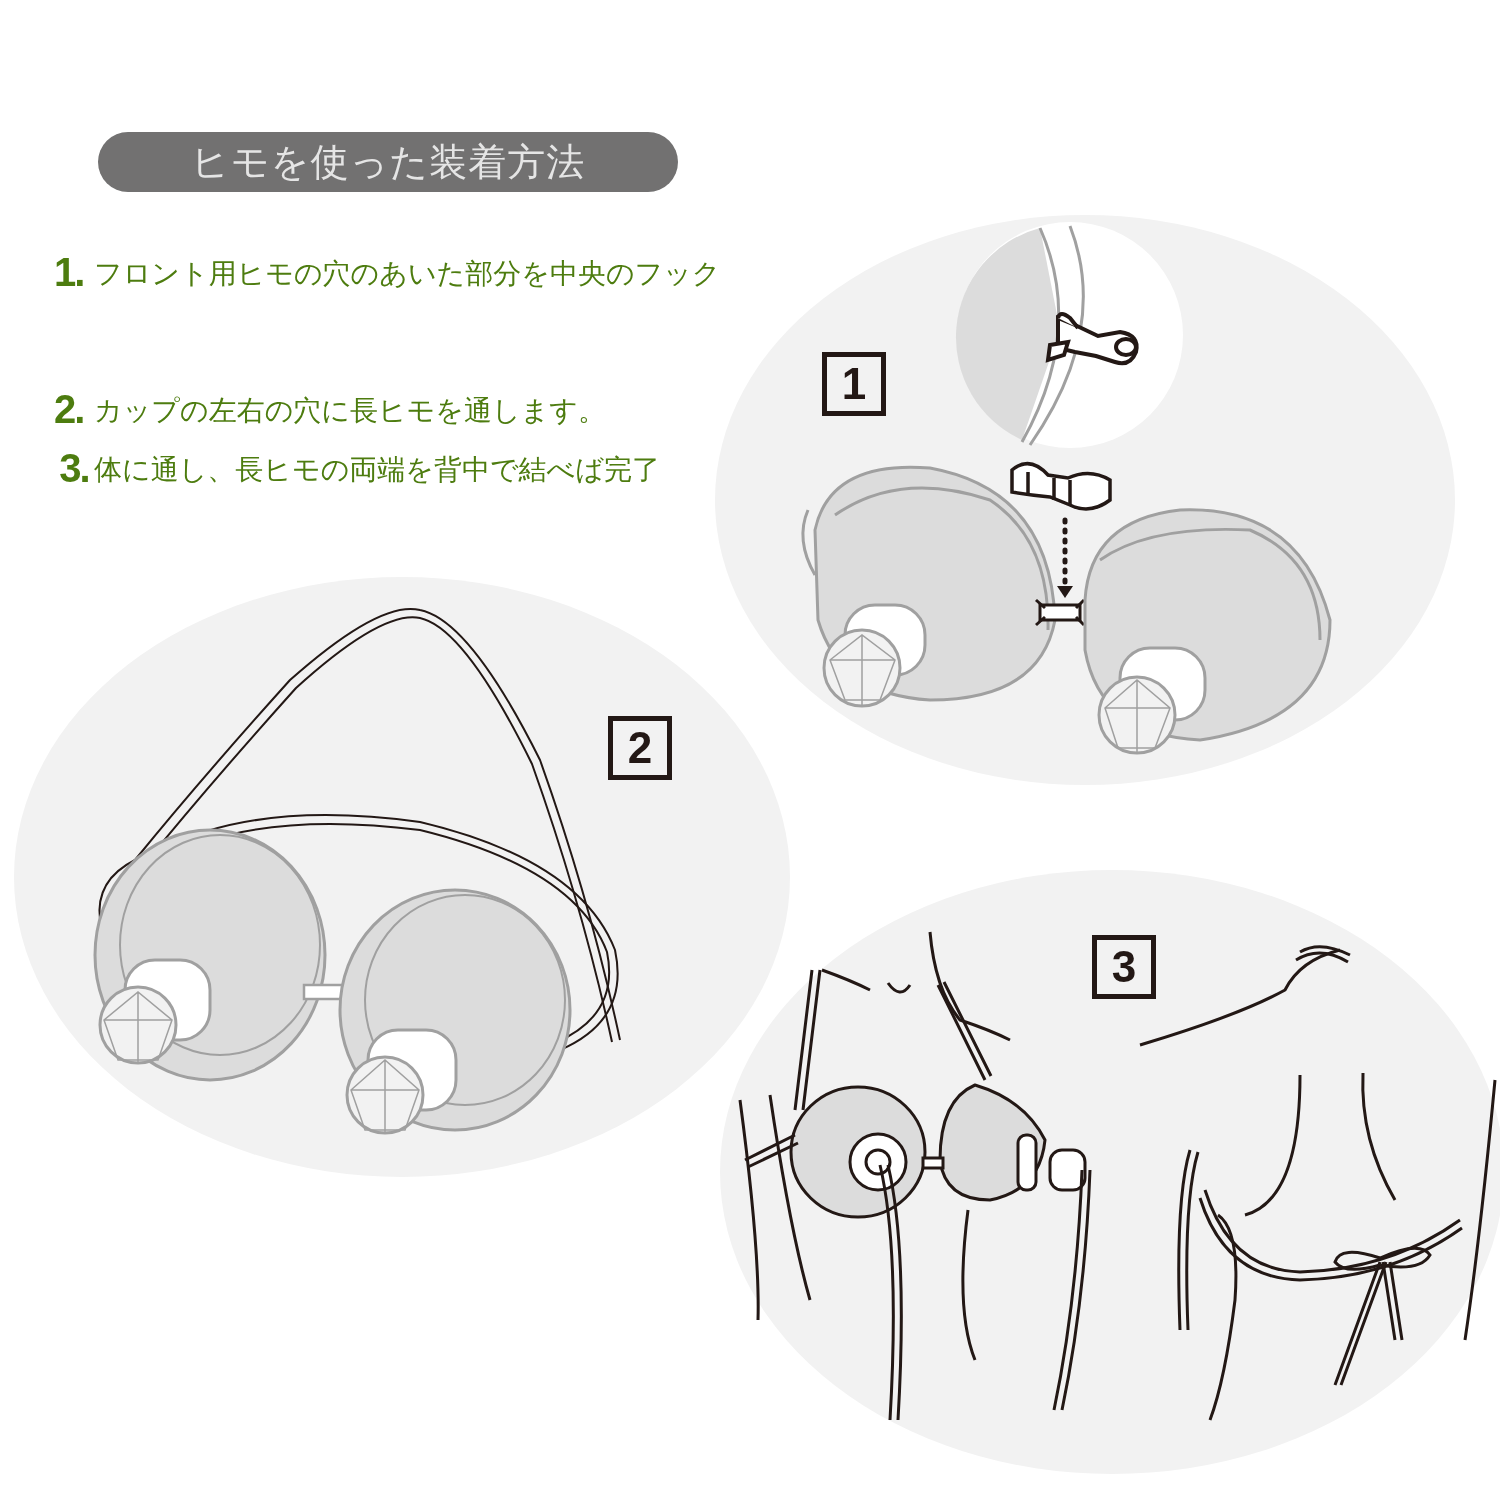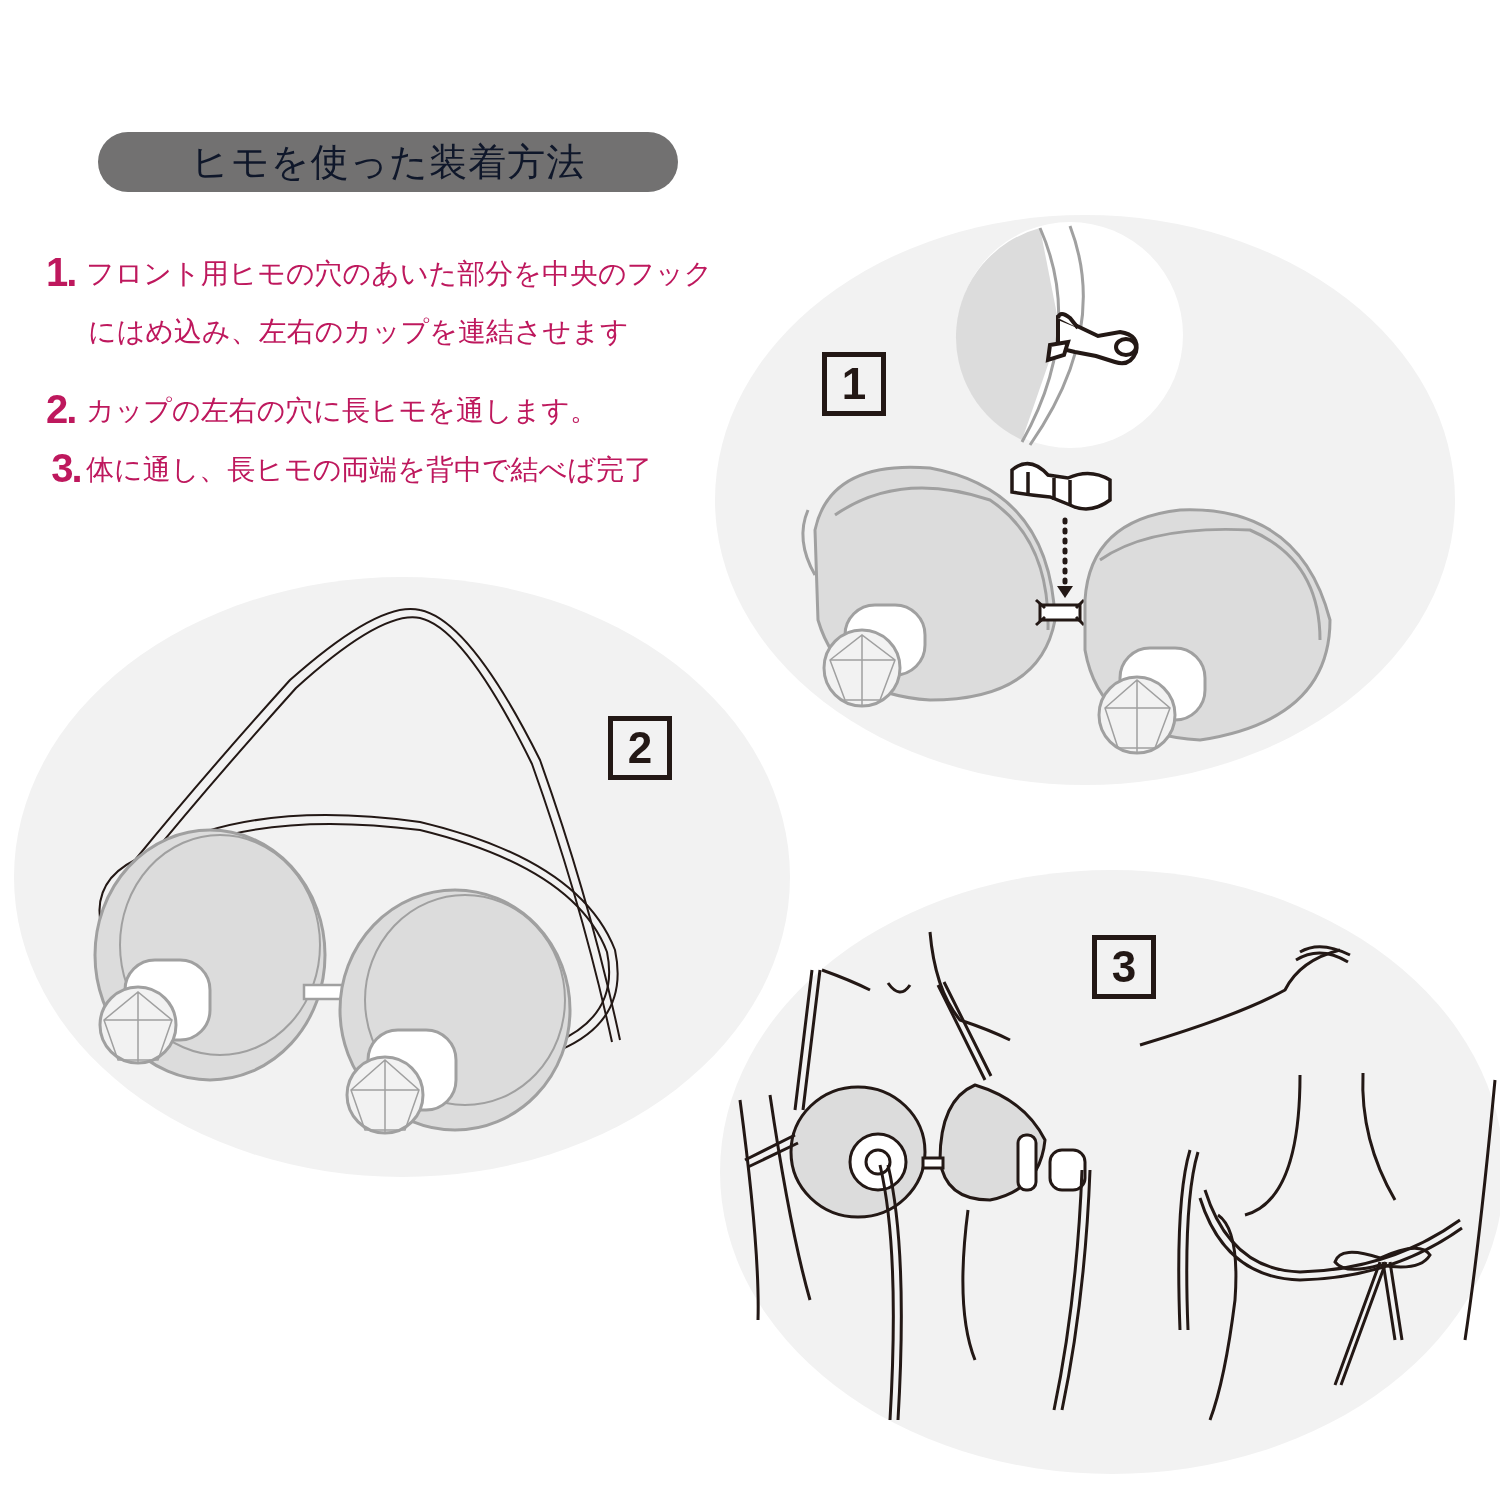--- a/index.html
+++ b/index.html
@@ -1,41 +1,40 @@
 <!DOCTYPE html>
 <html><head>
 <meta charset="utf-8">
 <style>
   html, body { margin: 0; padding: 0; background: #ffffff; }
   body { width: 1500px; height: 1500px; position: relative; overflow: hidden;
          font-family: "DejaVu Sans", sans-serif; color: #231815; }
   .title-pill { position: absolute; left: 98px; top: 132px; width: 580px; height: 60px;
-    background: #727171; border-radius: 30px; color: #0f172a; font-size: 38px;
+    background: #727171; border-radius: 30px; color: #e5e5e5; font-size: 38px;
     display: flex; align-items: center; justify-content: center; letter-spacing: 1px; }
   .steps { position: absolute; left: 38px; top: 250px; width: 760px; }
-  .step { position: absolute; left: 8px; white-space: nowrap; font-size: 28px; color: #be185d; }
+  .step { position: absolute; left: 16px; white-space: nowrap; font-size: 28px; color: #4d7c0f; }
   .step .num { font-family: "Liberation Sans", sans-serif; font-weight: bold; font-size: 40px;
     display: inline-block; width: 40px; letter-spacing: -2px; vertical-align: -3px; }
   .step .cont { padding-left: 42px; display: block; margin-top: 18px; }
   .figure { position: absolute; left: 0; top: 0; width: 1500px; height: 1500px; }
   .badge { position: absolute; width: 64px; height: 64px; border: 5px solid #231815;
     background: #f2f2f2; box-sizing: border-box; display: flex; align-items: center; justify-content: center;
     font-family: "Liberation Sans", sans-serif; font-weight: bold; font-size: 44px; color: #231815; }
 </style>
 </head>
 <body>
 
 <div class="title-pill">
   <span>ヒモを使った装着方法</span>
 </div>
 
 <div class="steps">
   <div class="step" style="top:0px;">
     <span class="num">1.</span><span>フロント用ヒモの穴のあいた部分を中央のフック</span>
-    <span class="cont">にはめ込み、左右のカップを連結させます</span>
   </div>
   <div class="step" style="top:122px;margin-top:15px;">
     <span class="num">2.</span><span>カップの左右の穴に長ヒモを通します。</span>
   </div>
   <div class="step" style="top:196px;text-align:center;">
     <span class="num">3.</span><span>体に通し、長ヒモの両端を背中で結べば完了</span>
   </div>
 </div>
 
 <svg class="figure" viewBox="0 0 1500 1500" xmlns="http://www.w3.org/2000/svg">

